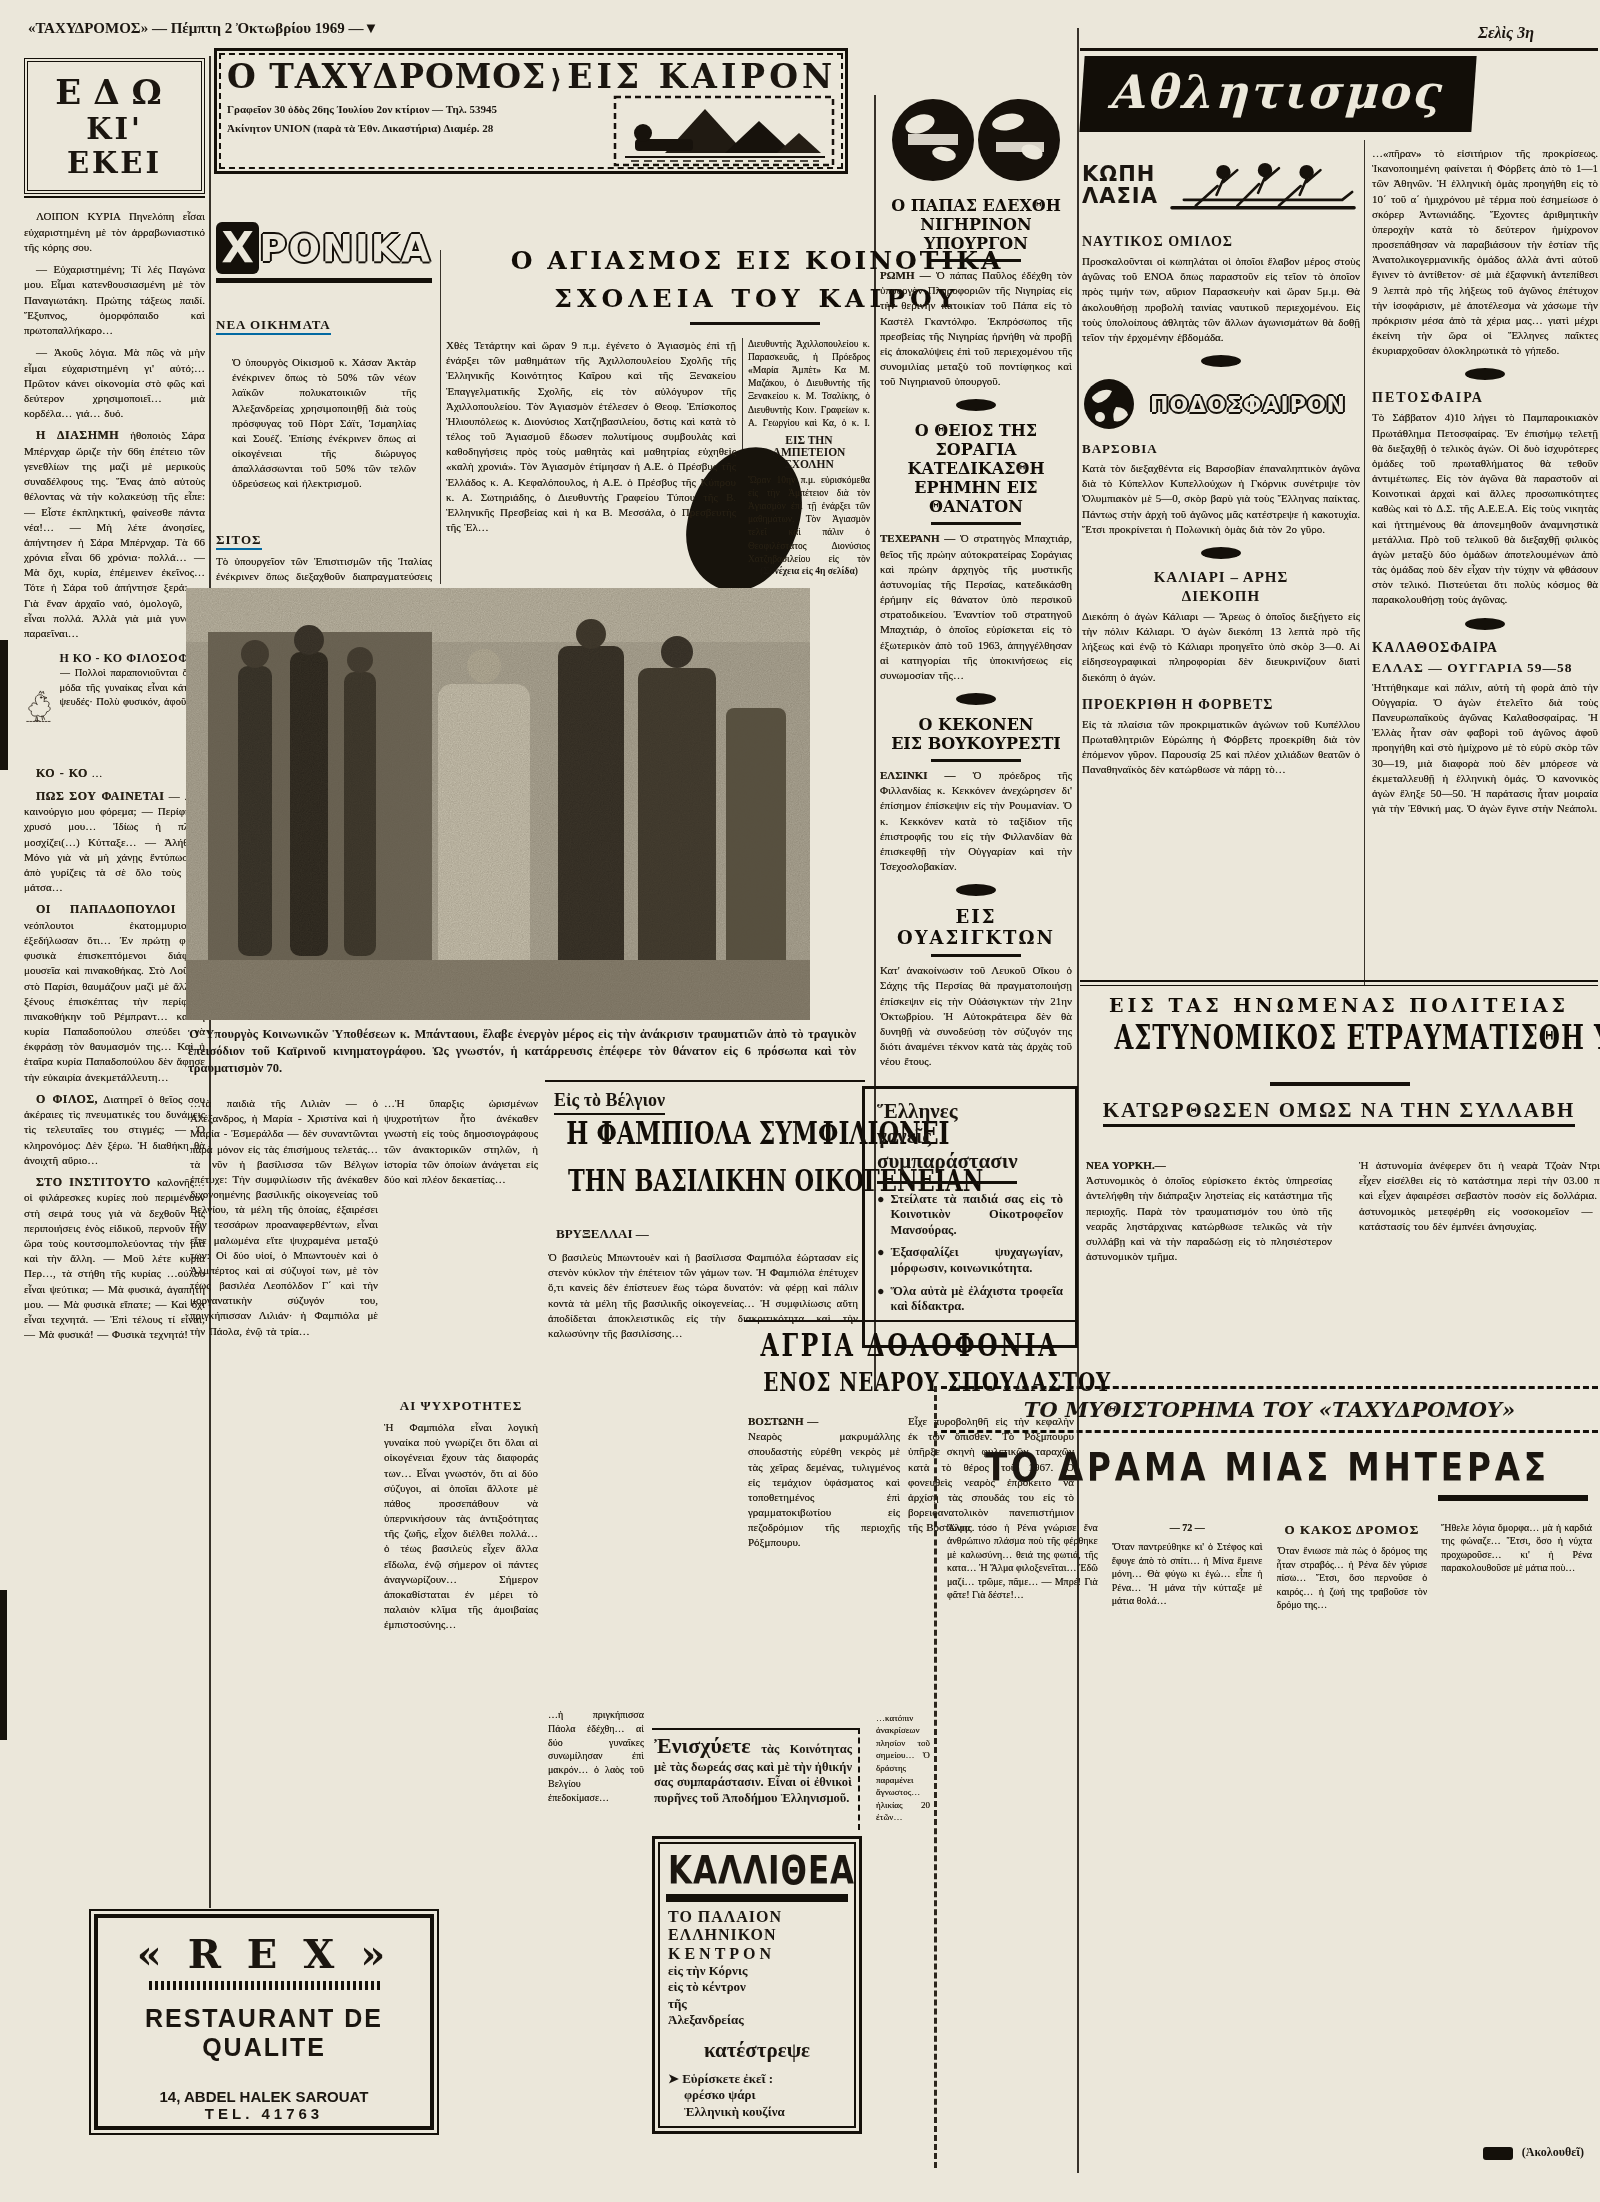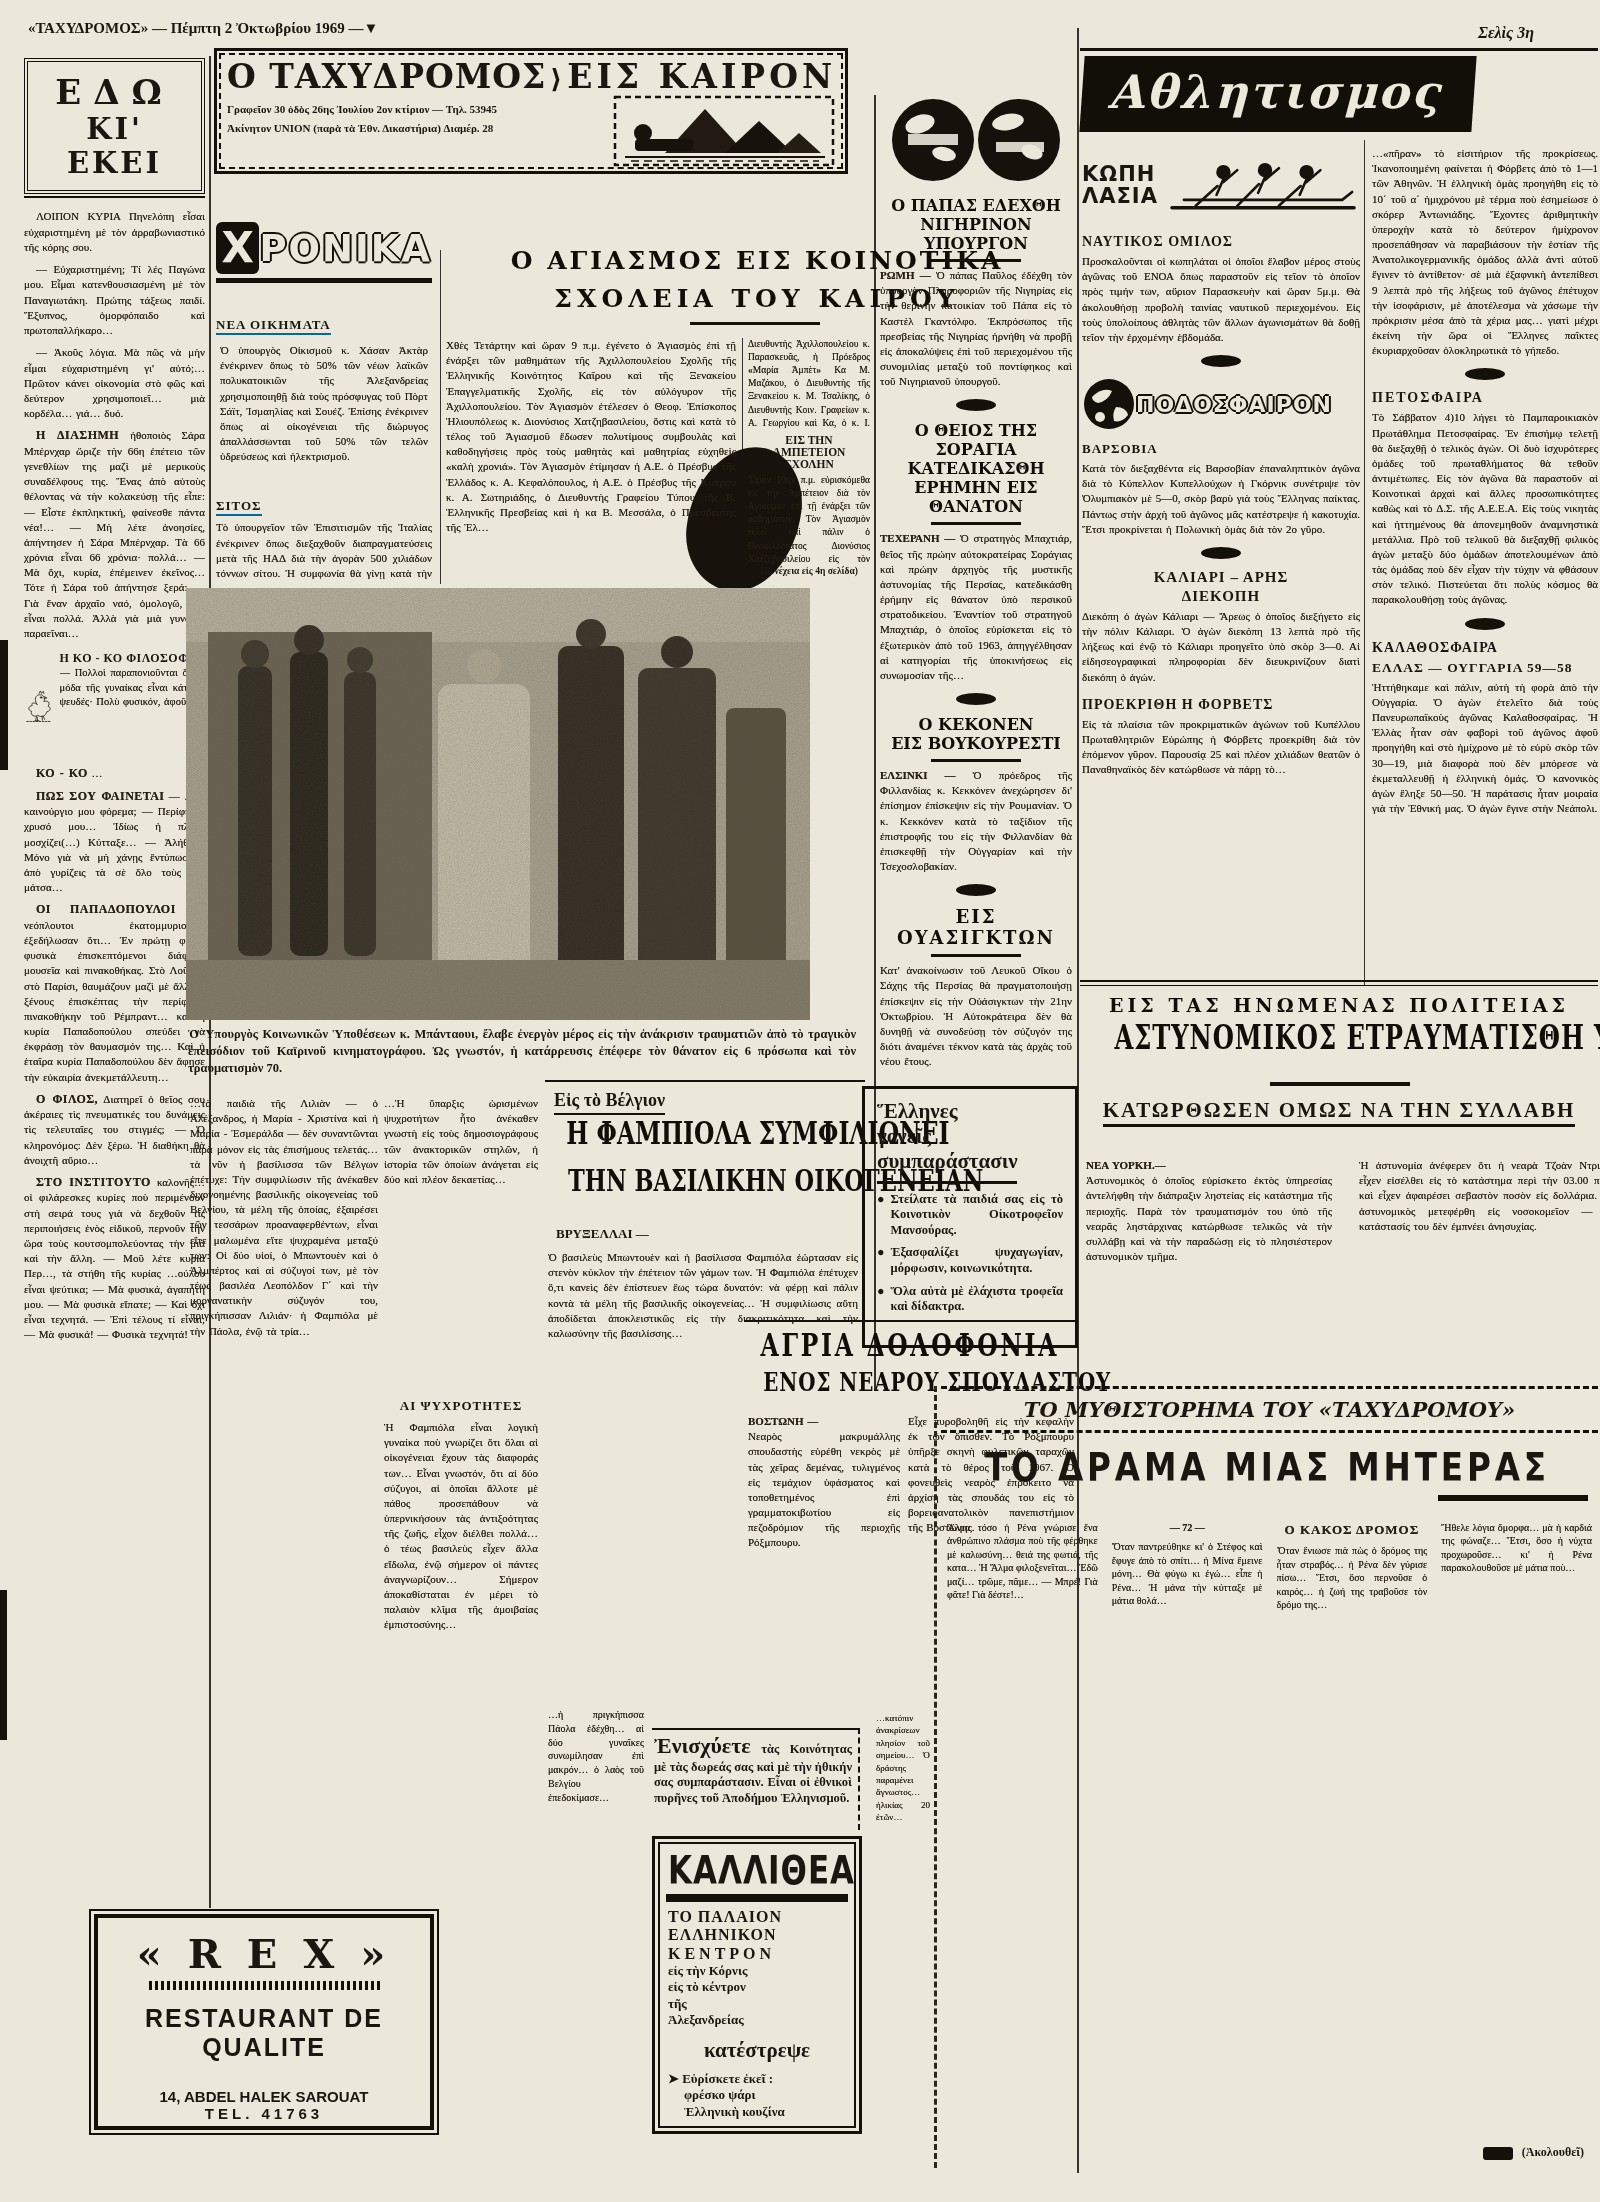--- a/index.html
+++ b/index.html
@@ -165,21 +165,21 @@
   <section class="abs" style="left:216px;top:222px;width:216px;height:362px;overflow:hidden;">
     <div class="ch-logo">
       <span class="ch-x">Χ</span>
       <span class="ch-rest">ΡΟΝΙΚΑ</span>
     </div>
     <div class="ch-bar"></div>
     <div>
 
         <div style="margin-bottom:10px;">
           <div class="ch-head">ΝΕΑ ΟΙΚΗΜΑΤΑ</div>
-          <p class="news" style="margin:4px;">Ὁ ὑπουργὸς Οἰκισμοῦ κ. Χάσαν Ἀκτὰρ ἐνέκρινεν ὅπως τὸ 50% τῶν νέων λαϊκῶν πολυκατοικιῶν τῆς Ἀλεξανδρείας χρησιμοποιηθῇ διὰ τοὺς πρόσφυγας τοῦ Πὸρτ Σάϊτ, Ἰσμαηλίας καὶ Σουέζ. Ἐπίσης ἐνέκρινεν ὅπως αἱ οἰκογένειαι τῆς διώρυγος ἀπαλλάσσωνται τοῦ 50% τῶν τελῶν ὑδρεύσεως καὶ ἠλεκτρισμοῦ.</p>
+          <p class="news" style="margin:16px;">Ὁ ὑπουργὸς Οἰκισμοῦ κ. Χάσαν Ἀκτὰρ ἐνέκρινεν ὅπως τὸ 50% τῶν νέων λαϊκῶν πολυκατοικιῶν τῆς Ἀλεξανδρείας χρησιμοποιηθῇ διὰ τοὺς πρόσφυγας τοῦ Πὸρτ Σάϊτ, Ἰσμαηλίας καὶ Σουέζ. Ἐπίσης ἐνέκρινεν ὅπως αἱ οἰκογένειαι τῆς διώρυγος ἀπαλλάσσωνται τοῦ 50% τῶν τελῶν ὑδρεύσεως καὶ ἠλεκτρισμοῦ.</p>
         </div>
 
         <div style="margin-bottom:10px;">
           <div class="ch-head">ΣΙΤΟΣ</div>
           <p class="news" style="margin:0;">Τὸ ὑπουργεῖον τῶν Ἐπισιτισμῶν τῆς Ἰταλίας ἐνέκρινεν ὅπως διεξαχθοῦν διαπραγματεύσεις μετὰ τῆς ΗΑΔ διὰ τὴν ἀγορὰν 500 χιλιάδων τόννων σίτου. Ἡ συμφωνία θὰ γίνῃ κατὰ τὴν ἐπίσκεψιν εἰς Ἰταλίαν τοῦ ὑπουργοῦ Οἰκονομίας τῆς ΗΑΔ κ. Χάσαν Ἀμπὰς Ζάκι.</p>
         </div>
       </div>
   </section>
 
   <section>
@@ -284,21 +284,21 @@
             <g>
                 <circle cx="142" cy="26" r="6" fill="#17120c"></circle>
                 <path d="M142 33 l-7 16 M142 36 l14 -12 M136 40 l-22 20"></path>
               </g>
           </g>
         </svg>
       </div>
       <div class="sp-h" style="font-size:14px;letter-spacing:1px;margin-top:10px;">ΝΑΥΤΙΚΟΣ ΟΜΙΛΟΣ</div>
       <p class="news" style="margin:0;">Προσκαλοῦνται οἱ κωπηλάται οἱ ὁποῖοι ἔλαβον μέρος στοὺς ἀγῶνας τοῦ ΕΝΟΑ ὅπως παραστοῦν εἰς τεῖον τὸ ὁποῖον πρὸς τιμήν των, αὔριον Παρασκευὴν καὶ ὥραν 5μ.μ. Θὰ ἀκολουθήσῃ προβολὴ ταινίας ναυτικοῦ περιεχομένου. Εἰς τοὺς ὑπολοίπους ἀθλητὰς τῶν ἄλλων ἀγωνισμάτων θὰ δοθῇ τεῖον τὴν ἐρχομένην ἑβδομάδα.</p>
       <div class="dotdiv"></div>
-      <div style="display:flex;align-items:center;gap:0;">
+      <div style="display:flex;align-items:center;gap:14px;">
         <svg width="54" height="54" viewBox="0 0 54 54">
           <circle cx="27" cy="27" r="25" fill="#14100a"></circle>
           <path d="M10 20 q10 -10 20 -6 q-4 10 -14 12 q-6 -2 -6 -6z" fill="#ebe7da"></path>
           <path d="M34 30 q10 0 12 8 q-6 8 -14 6 q-2 -8 2 -14z" fill="#ebe7da"></path>
           <circle cx="18" cy="40" r="5" fill="#ebe7da"></circle>
         </svg>
         <span class="hollow">ΠΟΔΟΣΦΑΙΡΟΝ</span>
       </div>
       <div class="sp-h" style="margin-top:10px;">ΒΑΡΣΟΒΙΑ</div>
       <p class="news" style="margin:0;">Κατὰ τὸν διεξαχθέντα εἰς Βαρσοβίαν ἐπαναληπτικὸν ἀγῶνα διὰ τὸ Κύπελλον Κυπελλούχων ἡ Γκόρνικ συνέτριψε τὸν Ὀλυμπιακὸν μὲ 5—0, σκὸρ βαρὺ γιὰ τοὺς Ἕλληνας παίκτας. Πάντως στὴν ἀρχὴ τοῦ ἀγῶνος μᾶς κατέστρεψε ἡ κακοτυχία. Ἔτσι προκρίνεται ἡ Πολωνικὴ ὁμὰς διὰ τὸν 2ο γῦρο.</p>

